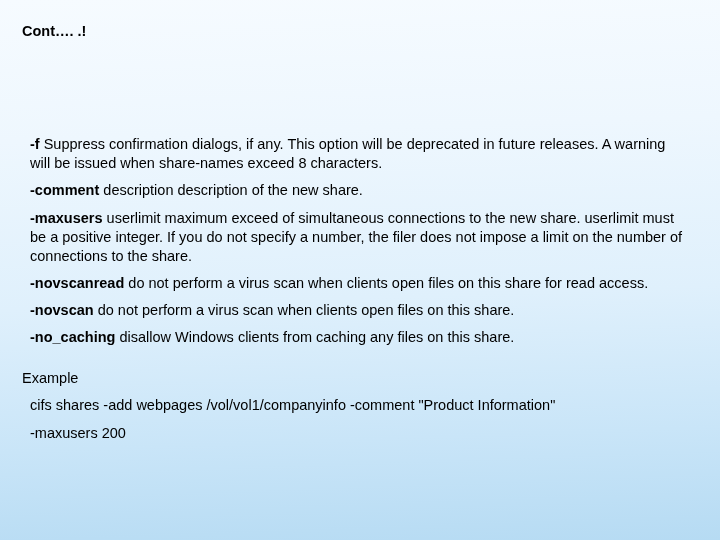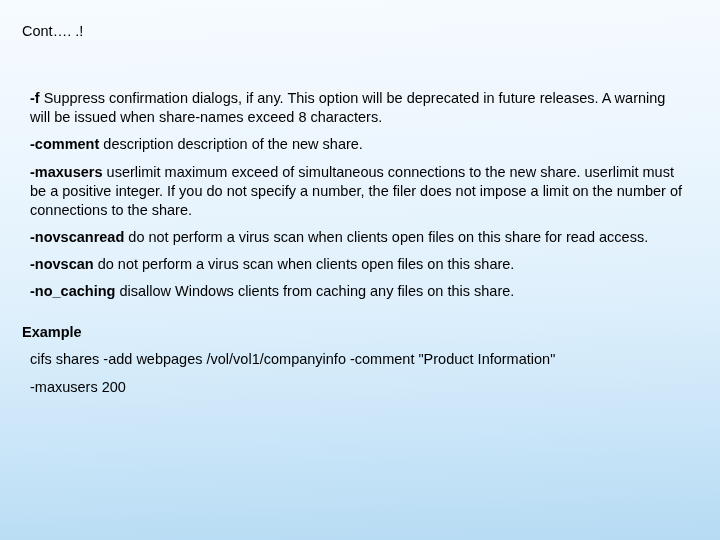--- a/index.html
+++ b/index.html
@@ -5,25 +5,25 @@
 html,body{margin:0;padding:0;width:720px;height:540px;overflow:hidden}
 body{
   font-family:"Trebuchet MS","Lucida Sans",Verdana,sans-serif;
   background:linear-gradient(178deg,#f6fbff 0%,#eef7fe 25%,#dff0fc 55%,#c9e5f8 80%,#b6dbf3 100%);
   color:#000;
   font-size:14.5px;
   line-height:1.32;
   box-sizing:border-box;
   padding:22px 26px 20px 22px;
 }
-.title{font-weight:400;margin-bottom:48px}
+.title{font-weight:700;margin-bottom:94px}
 .body p{margin:8px}
 .bold{font-weight:700}
 .ital{}
-.example-hdr{font-weight:700;margin-top:22px}
+.example-hdr{font-weight:400;margin-top:22px}
 </style>
 </head>
 <body>
 
 <div class="title">Cont…. .!</div>
 
 <div class="body">
 <p><span class="bold">-f</span><span> Suppress confirmation dialogs, if any. This option will be deprecated in future releases. A warning will be issued when share-names exceed 8 characters.</span></p>
 <p><span class="bold">-comment</span><span class="ital"> description</span><span> description of the new share.</span></p>
 <p><span class="bold">-maxusers</span><span class="ital"> userlimit</span><span> maximum exceed of simultaneous connections to the new share. </span><span class="ital">userlimit</span><span> must be a positive integer. If you do not specify a number, the filer does not impose a limit on the number of connections to the share.</span></p>

